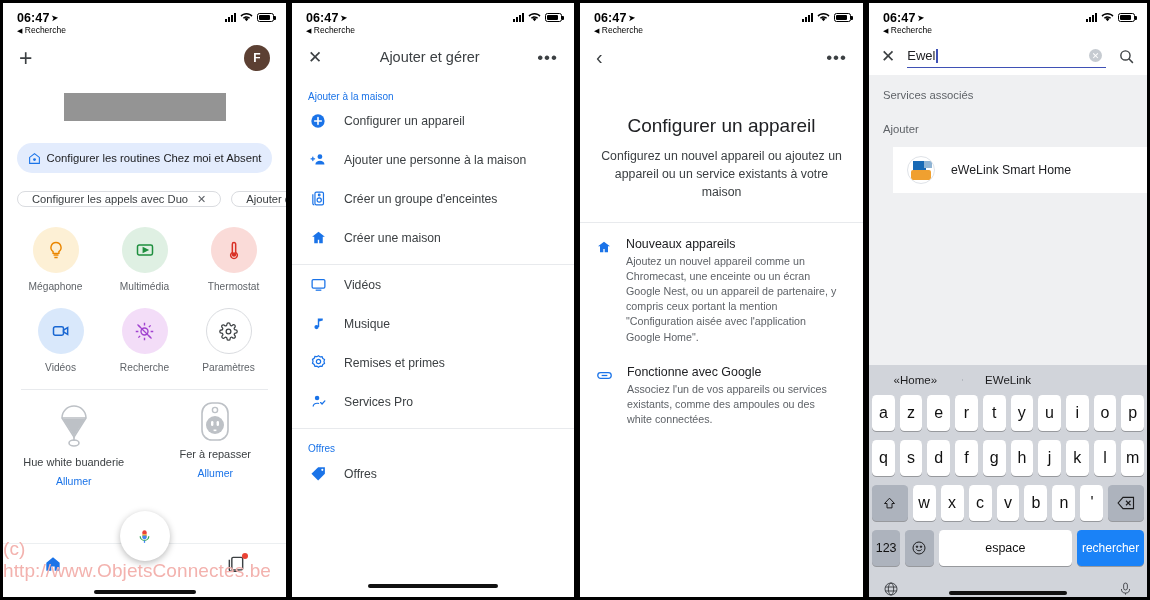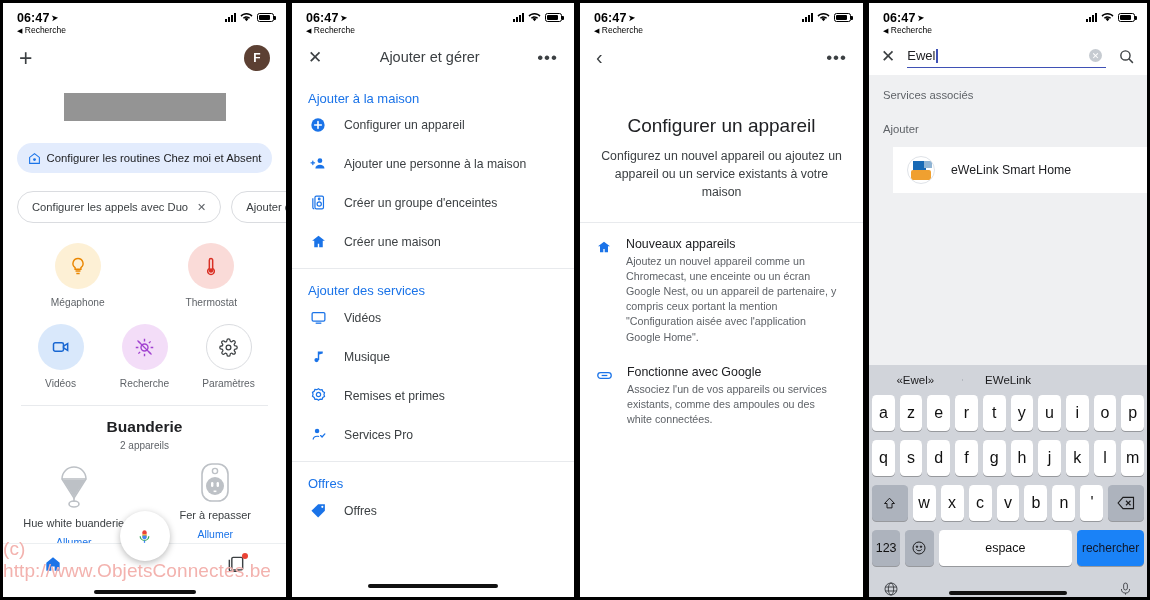--- a/index.html
+++ b/index.html
@@ -36,21 +36,21 @@
   
   .p1-top{ display:flex; align-items:center; justify-content:space-between; padding:6px 16px 0 16px; height:36px;}
   .plus{ font-size:23px; color:#3c4043; font-weight:300; line-height:1; }
   .avatar{ width:26px; height:26px; border-radius:50%; background:#5c4033; color:#fff;
            font-size:12px; font-weight:bold; display:flex; align-items:center; justify-content:center;}
   .graybar{ width:162px; height:28px; background:#949494; margin:20px auto 0 auto; }
   .chip-blue{ margin:22px 14px 0 14px; background:#e3ecfd; border-radius:17px; height:30px;
               display:flex; align-items:center; justify-content:center; gap:6px;
               font-size:11.3px; color:#202124; font-weight:500; }
   .chip-row{ display:flex; gap:10px; padding:0 14px; margin-top:18px; }
-  .chip{ border:1px solid #dadce0; border-radius:17px; height:32px; display:flex; align-items:center;
+  .chip{ border:1px solid #dadce0; border-radius:17px; height:16px; display:flex; align-items:center;
          padding:0 14px; font-size:11.2px; color:#3c4043; white-space:nowrap; gap:9px; }
   .chip .x{ font-size:11px; color:#5f6368; }
   .icon-grid{ display:flex; justify-content:space-around; margin-top:20px; padding:0 8px;}
   .ig-item{ display:flex; flex-direction:column; align-items:center; gap:8px; width:62px;}
   .ig-circ{ width:46px; height:46px; border-radius:50%; display:flex; align-items:center; justify-content:center;}
   .ig-label{ font-size:10.2px; color:#5f6368; }
   .icon-grid2{ display:flex; justify-content:center; gap:22px; margin-top:16px;}
   .divider{ height:1px; background:#e8eaed; margin:16px 18px 0 18px;}
   .room{ text-align:center; margin-top:12px;}
   .room-name{ font-size:15.5px; font-weight:bold; color:#202124;}
@@ -67,21 +67,21 @@
   .watermark{ position:absolute; bottom:15px; left:0; right:0; text-align:left; font-size:19px;
               color:#f3b2ae; z-index:6; letter-spacing:0.1px; }
   .homebar{ position:absolute; bottom:3px; left:50%; transform:translateX(-50%);
             width:102px; height:4px; background:#111; border-radius:3px; z-index:7;}
 
   
   .p2-appbar{ display:flex; align-items:center; padding:0 16px; height:40px; }
   .p2-title{ flex:1; text-align:center; font-size:14.5px; color:#3c4043; }
   .ic-x{ font-size:17px; color:#3c4043; font-weight:300; line-height:1;}
   .ic-dots{ font-size:17px; color:#3c4043; letter-spacing:1px; line-height:1;}
-  .sec-head{ color:#1a73e8; font-size:13px; padding:14px 16px 0 16px; }
+  .sec-head{ color:#1a73e8; font-size:10px; padding:14px 16px 0 16px; }
   .menu-item{ display:flex; align-items:center; gap:16px; padding:11px 16px; }
   .menu-ic{ width:20px; display:flex; justify-content:center; align-items:center; color:#1a73e8;}
   .menu-lb{ font-size:12.2px; color:#3c4043; }
   .sep{ height:1px; background:#e8eaed; margin:7px 0 0 0;}
   .p2-home{ position:absolute; bottom:9px; left:50%; transform:translateX(-50%);
             width:130px; height:4px; background:#111; border-radius:3px;}
 
   
   .p3-appbar{ display:flex; align-items:center; justify-content:space-between; padding:0 16px; height:40px;}
   .ic-back{ font-size:20px; color:#3c4043; font-weight:300; line-height:1;}
@@ -113,21 +113,21 @@
   .kb{ position:absolute; left:0; right:0; bottom:0; height:232px; background:#d1d4da; }
   .kb-sugg{ height:30px; display:flex; align-items:center; font-size:11.5px; color:#1c1c1e; }
   .kb-sugg div{ flex:1; text-align:center; position:relative;}
   .kb-sugg div+div::before{ content:""; position:absolute; left:0; top:5px; bottom:5px; width:1px; background:#b4b8bf;}
   .kb-row{ display:flex; justify-content:center; gap:5px; margin-bottom:9px; padding:0 3px;}
   .key{ background:#fff; border-radius:4.5px; height:36px; flex:1; display:flex; align-items:center;
         justify-content:center; font-size:16px; color:#111; box-shadow:0 1px 0 rgba(0,0,0,.28);}
   .key.fn{ background:#adb3bd; }
   .key.w15{ flex:1.55; } .key.w2{ flex:1.1 }
   .key.space{ flex:5.2; font-size:12.5px;}
-  .key.go{ background:#1a82f7; color:#0f172a; font-size:12px; flex:2.6;}
+  .key.go{ background:#1a82f7; color:#ffffff; font-size:12px; flex:2.6;}
   .kb-bottom{ display:flex; align-items:center; justify-content:space-between; padding:2px 14px 0 14px; height:28px;}
   .kb-sub{ font-size:15px; color:#3a3d42;}
   .p4-home{ position:absolute; bottom:2px; left:50%; transform:translateX(-50%);
             width:118px; height:4px; background:#111; border-radius:3px;}
 </style>
 </head>
 <body>
 
 <div class="screens">
 
@@ -182,20 +182,29 @@
       <div class="ig-item">
         <div class="ig-circ" style="background:#fdf0d5">
           <svg width="20" height="20" viewBox="0 0 24 24" fill="none" stroke="#ea8600" stroke-width="1.7">
               <path d="M9 18h6M10 21h4"></path>
               <path d="M12 3a6 6 0 0 0-3.5 10.9V16h7v-2.1A6 6 0 0 0 12 3z"></path>
             </svg>
         </div>
         <div class="ig-label">Mégaphone</div>
       </div>
       <div class="ig-item">
+        <div class="ig-circ" style="background:#dff0e3">
+          <svg width="20" height="20" viewBox="0 0 24 24" fill="none" stroke="#1e8e3e" stroke-width="1.8">
+              <rect x="3" y="6" width="18" height="12" rx="2"></rect>
+              <path d="M10 9.5l5 2.5-5 2.5z" fill="#1e8e3e"></path>
+            </svg>
+        </div>
+        <div class="ig-label">Multimédia</div>
+      </div>
+      <div class="ig-item">
         <div class="ig-circ" style="background:#fadbd8">
           <svg width="20" height="20" viewBox="0 0 24 24" fill="none" stroke="#d93025" stroke-width="1.8">
               <path d="M14 14.8V5a2 2 0 1 0-4 0v9.8a4 4 0 1 0 4 0z"></path>
               <circle cx="12" cy="17.5" r="1.8" fill="#d93025"></circle>
             </svg>
         </div>
         <div class="ig-label">Thermostat</div>
       </div>
     </div>
 
@@ -225,24 +234,20 @@
               <circle cx="12" cy="12" r="3"></circle>
               <path d="M19.4 15a1.6 1.6 0 0 0 .3 1.8l.1.1a2 2 0 1 1-2.8 2.8l-.1-.1a1.6 1.6 0 0 0-1.8-.3 1.6 1.6 0 0 0-1 1.5V21a2 2 0 1 1-4 0v-.1a1.6 1.6 0 0 0-1-1.5 1.6 1.6 0 0 0-1.8.3l-.1.1a2 2 0 1 1-2.8-2.8l.1-.1a1.6 1.6 0 0 0 .3-1.8 1.6 1.6 0 0 0-1.5-1H3a2 2 0 1 1 0-4h.1a1.6 1.6 0 0 0 1.5-1 1.6 1.6 0 0 0-.3-1.8l-.1-.1a2 2 0 1 1 2.8-2.8l.1.1a1.6 1.6 0 0 0 1.8.3H9a1.6 1.6 0 0 0 1-1.5V3a2 2 0 1 1 4 0v.1a1.6 1.6 0 0 0 1 1.5 1.6 1.6 0 0 0 1.8-.3l.1-.1a2 2 0 1 1 2.8 2.8l-.1.1a1.6 1.6 0 0 0-.3 1.8V9a1.6 1.6 0 0 0 1.5 1H21a2 2 0 1 1 0 4h-.1a1.6 1.6 0 0 0-1.5 1z"></path>
             </svg>
         </div>
         <div class="ig-label">Paramètres</div>
       </div>
     </div>
 
     <div class="divider"></div>
 
-    <div class="room">
-      <div class="room-name">Buanderie</div>
-      <div class="room-sub">2 appareils</div>
-    </div>
 
     <div class="dev-row">
       <div class="dev">
         <svg width="54" height="52" viewBox="0 0 54 52" fill="none" stroke="#bdc1c6" stroke-width="1.6">
           <path d="M27 6a12 12 0 0 0-12 12l12 19 12-19A12 12 0 0 0 27 6z"></path>
           <path d="M15 18h24"></path>
           <path d="M27 37v4"></path>
           <ellipse cx="27" cy="43" rx="5" ry="3"></ellipse>
           <path d="M16 19h22l-11 17z" fill="#bdc1c6" stroke="none"></path>
         </svg>
@@ -353,21 +358,20 @@
       <span class="menu-ic">
           <svg width="17" height="17" viewBox="0 0 24 24" fill="#1a73e8">
             <path d="M12 4 3 11h3v9h5v-5h2v5h5v-9h3z"></path>
           </svg>
         </span>
       <span class="menu-lb">Créer une maison</span>
     </div>
 
     <div class="sep"></div>
 
-    <div class="sec-head">Ajouter des services</div>
     <div class="menu-item">
       <span class="menu-ic">
           <svg width="17" height="17" viewBox="0 0 24 24" fill="none" stroke="#1a73e8" stroke-width="1.8">
             <rect x="3" y="5" width="18" height="12" rx="1.8"></rect>
             <path d="M8 20h8"></path>
           </svg>
         </span>
       <span class="menu-lb">Vidéos</span>
     </div>
     <div class="menu-item">
@@ -515,21 +519,21 @@
           <span class="ewe-top"></span>
             <span class="ewe-top2"></span>
             <span class="ewe-bot"></span>
         </span>
         <span class="p4-res-name">eWeLink Smart Home</span>
       </div>
     </div>
 
     <div class="kb">
       <div class="kb-sugg">
-        <div>«Ewel»</div>
+        <div>«Home»</div>
         <div>EWeLink</div>
         <div></div>
       </div>
       <div class="kb-row">
         <div class="key">a</div>
         <div class="key">z</div>
         <div class="key">e</div>
         <div class="key">r</div>
         <div class="key">t</div>
         <div class="key">y</div>

